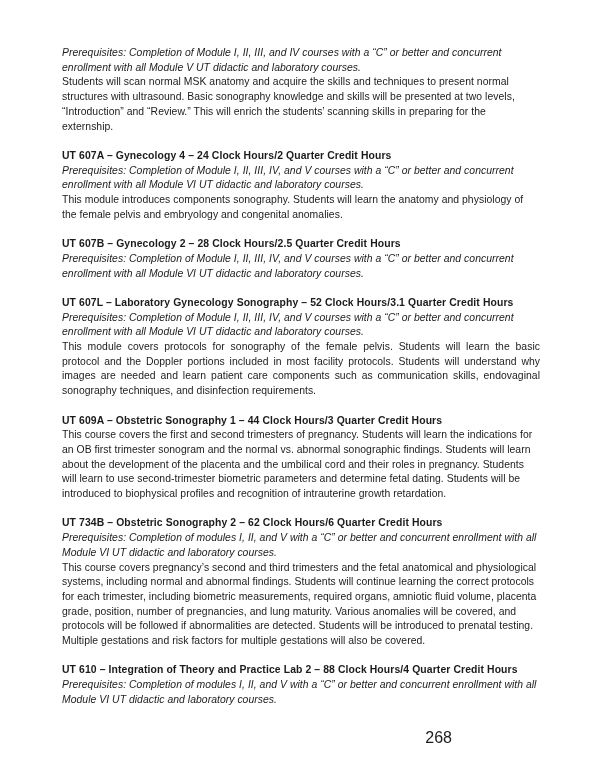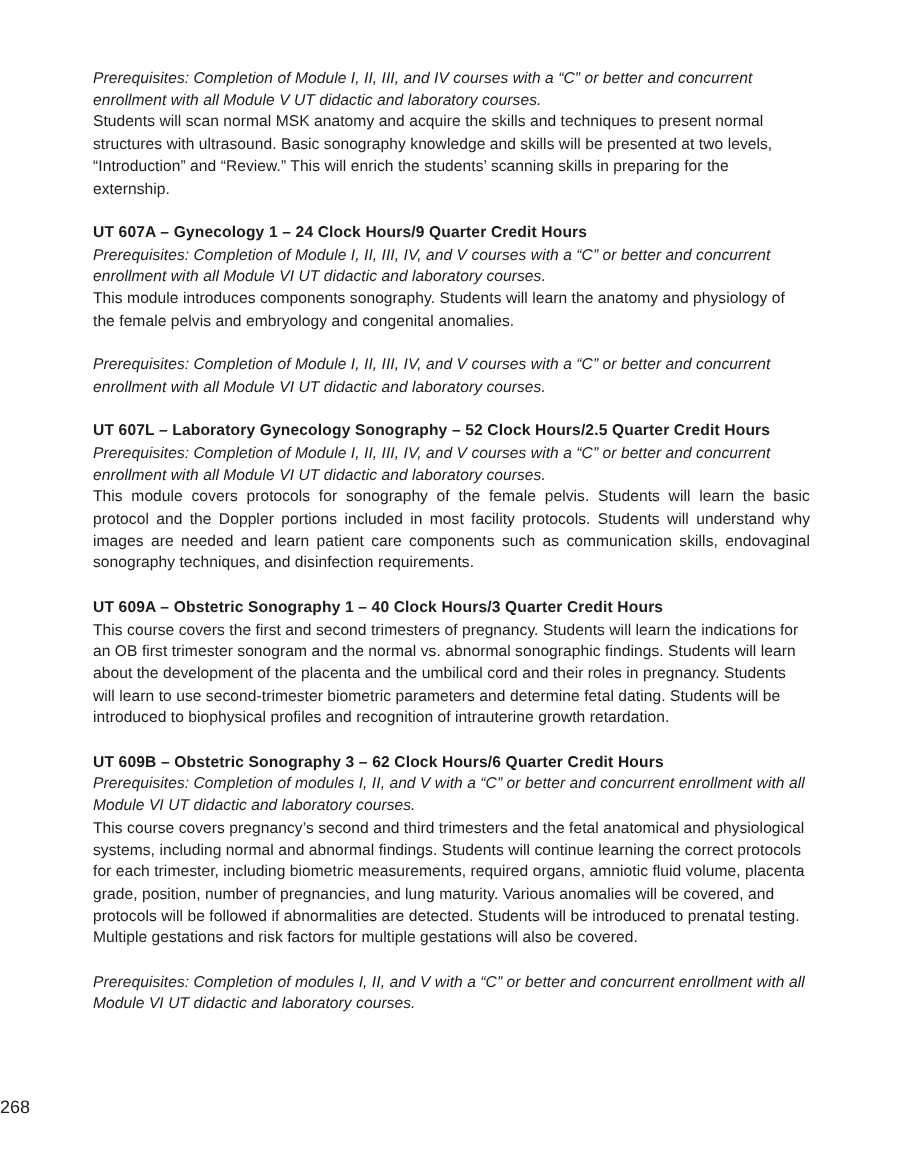--- a/index.html
+++ b/index.html
@@ -48,76 +48,79 @@
     height: 14.7px;
   }
   .block {
     margin: 0;
   }
   .page-number {
     position: absolute;
     left: 0;
     right: 60px;
     top: 731px;
-    font-size: 12px;
+    text-align: right;
+    font-size: 16px;
     line-height: 14.7px;
     color: #1b1b1b;
   }
 </style>
 </head>
 <body>
 
 <div class="page">
   <div class="content">
 
     <div class="block">
       <p class="prereq">Prerequisites: Completion of Module I, II, III, and IV courses with a “C” or better and concurrent enrollment with all Module V UT didactic and laboratory courses.</p>
       <p>Students will scan normal MSK anatomy and acquire the skills and techniques to present normal structures with ultrasound. Basic sonography knowledge and skills will be presented at two levels, “Introduction” and “Review.” This will enrich the students’ scanning skills in preparing for the externship.</p>
     </div>
 
     <div class="spacer"></div>
 
     <div class="block">
-      <p class="heading">UT 607A – Gynecology 1 – 24 Clock Hours/9 Quarter Credit Hours</p>
+      <p class="heading">UT 607A – Gynecology 4 – 24 Clock Hours/2 Quarter Credit Hours</p>
       <p class="prereq">Prerequisites: Completion of Module I, II, III, IV, and V courses with a “C” or better and concurrent enrollment with all Module VI UT didactic and laboratory courses.</p>
       <p>This module introduces components sonography. Students will learn the anatomy and physiology of the female pelvis and embryology and congenital anomalies.</p>
     </div>
 
     <div class="spacer"></div>
 
     <div class="block">
+      <p class="heading">UT 607B – Gynecology 2 – 28 Clock Hours/2.5 Quarter Credit Hours</p>
       <p class="prereq">Prerequisites: Completion of Module I, II, III, IV, and V courses with a “C” or better and concurrent enrollment with all Module VI UT didactic and laboratory courses.</p>
     </div>
 
     <div class="spacer"></div>
 
     <div class="block">
-      <p class="heading">UT 607L – Laboratory Gynecology Sonography – 52 Clock Hours/2.5 Quarter Credit Hours</p>
+      <p class="heading">UT 607L – Laboratory Gynecology Sonography – 52 Clock Hours/3.1 Quarter Credit Hours</p>
       <p class="prereq">Prerequisites: Completion of Module I, II, III, IV, and V courses with a “C” or better and concurrent enrollment with all Module VI UT didactic and laboratory courses.</p>
       <p class="justify">This module covers protocols for sonography of the female pelvis. Students will learn the basic protocol and the Doppler portions included in most facility protocols. Students will understand why images are needed and learn patient care components such as communication skills, endovaginal sonography techniques, and disinfection requirements.</p>
     </div>
 
     <div class="spacer"></div>
 
     <div class="block">
-      <p class="heading">UT 609A – Obstetric Sonography 1 – 40 Clock Hours/3 Quarter Credit Hours</p>
+      <p class="heading">UT 609A – Obstetric Sonography 1 – 44 Clock Hours/3 Quarter Credit Hours</p>
       <p>This course covers the first and second trimesters of pregnancy. Students will learn the indications for an OB first trimester sonogram and the normal vs. abnormal sonographic findings. Students will learn about the development of the placenta and the umbilical cord and their roles in pregnancy. Students will learn to use second-trimester biometric parameters and determine fetal dating. Students will be introduced to biophysical profiles and recognition of intrauterine growth retardation.</p>
     </div>
 
     <div class="spacer"></div>
 
     <div class="block">
-      <p class="heading">UT 609B – Obstetric Sonography 3 – 62 Clock Hours/6 Quarter Credit Hours</p>
+      <p class="heading">UT 734B – Obstetric Sonography 2 – 62 Clock Hours/6 Quarter Credit Hours</p>
       <p class="prereq">Prerequisites: Completion of modules I, II, and V with a “C” or better and concurrent enrollment with all Module VI UT didactic and laboratory courses.</p>
       <p>This course covers pregnancy’s second and third trimesters and the fetal anatomical and physiological systems, including normal and abnormal findings. Students will continue learning the correct protocols for each trimester, including biometric measurements, required organs, amniotic fluid volume, placenta grade, position, number of pregnancies, and lung maturity. Various anomalies will be covered, and protocols will be followed if abnormalities are detected. Students will be introduced to prenatal testing. Multiple gestations and risk factors for multiple gestations will also be covered.</p>
     </div>
 
     <div class="spacer"></div>
 
     <div class="block">
+      <p class="heading">UT 610 – Integration of Theory and Practice Lab 2 – 88 Clock Hours/4 Quarter Credit Hours</p>
       <p class="prereq">Prerequisites: Completion of modules I, II, and V with a “C” or better and concurrent enrollment with all Module VI UT didactic and laboratory courses.</p>
 
     </div>
 
   </div>
 
   <div class="page-number">268</div>
 </div>
 
 </body></html>

